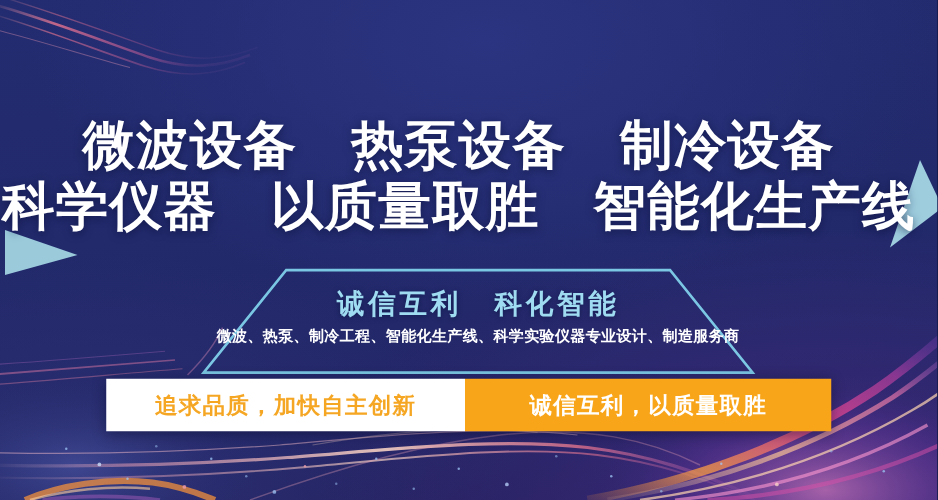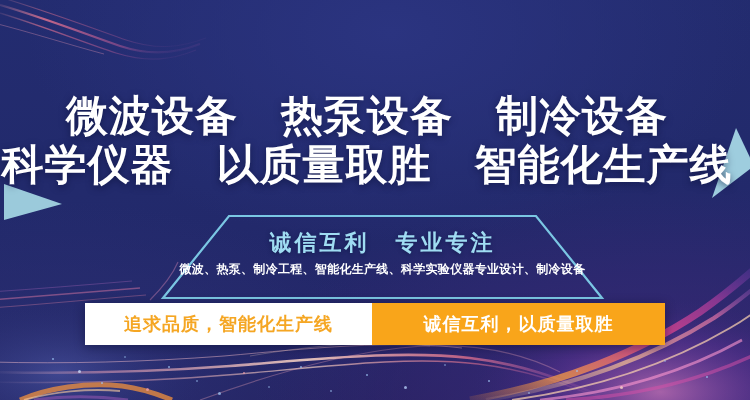--- a/index.html
+++ b/index.html
@@ -269,27 +269,27 @@
   <div class="headline">
     <span class="line1">微波设备　热泵设备　制冷设备</span>
     <span class="line2">科学仪器　以质量取胜　智能化生产线</span>
   </div>
 
   <div class="hex-wrap">
     <svg class="hex-svg" viewBox="0 0 455 92">
       <polygon points="8,90 74,8 381,8 447,90" fill="none" stroke="#7fd0ea" stroke-width="2.2" opacity=".95"></polygon>
     </svg>
     <div class="hex-text">
-      <span>诚信互利</span><span class="sep"></span><span>专业专注</span>
+      <span>诚信互利</span><span class="sep"></span><span>科化智能</span>
     </div>
-    <div class="hex-sub">微波、热泵、制冷工程、智能化生产线、科学实验仪器专业设计、制冷设备</div>
+    <div class="hex-sub">微波、热泵、制冷工程、智能化生产线、科学实验仪器专业设计、制造服务商</div>
   </div>
 
   <div class="slogan">
     <div class="slogan-left">
-      <span>追求品质，智能化生产线</span>
+      <span>追求品质，加快自主创新</span>
     </div>
     <div class="slogan-right">
       <span>诚信互利，以质量取胜</span>
     </div>
   </div>
 
 </div>
 
 </body></html>

